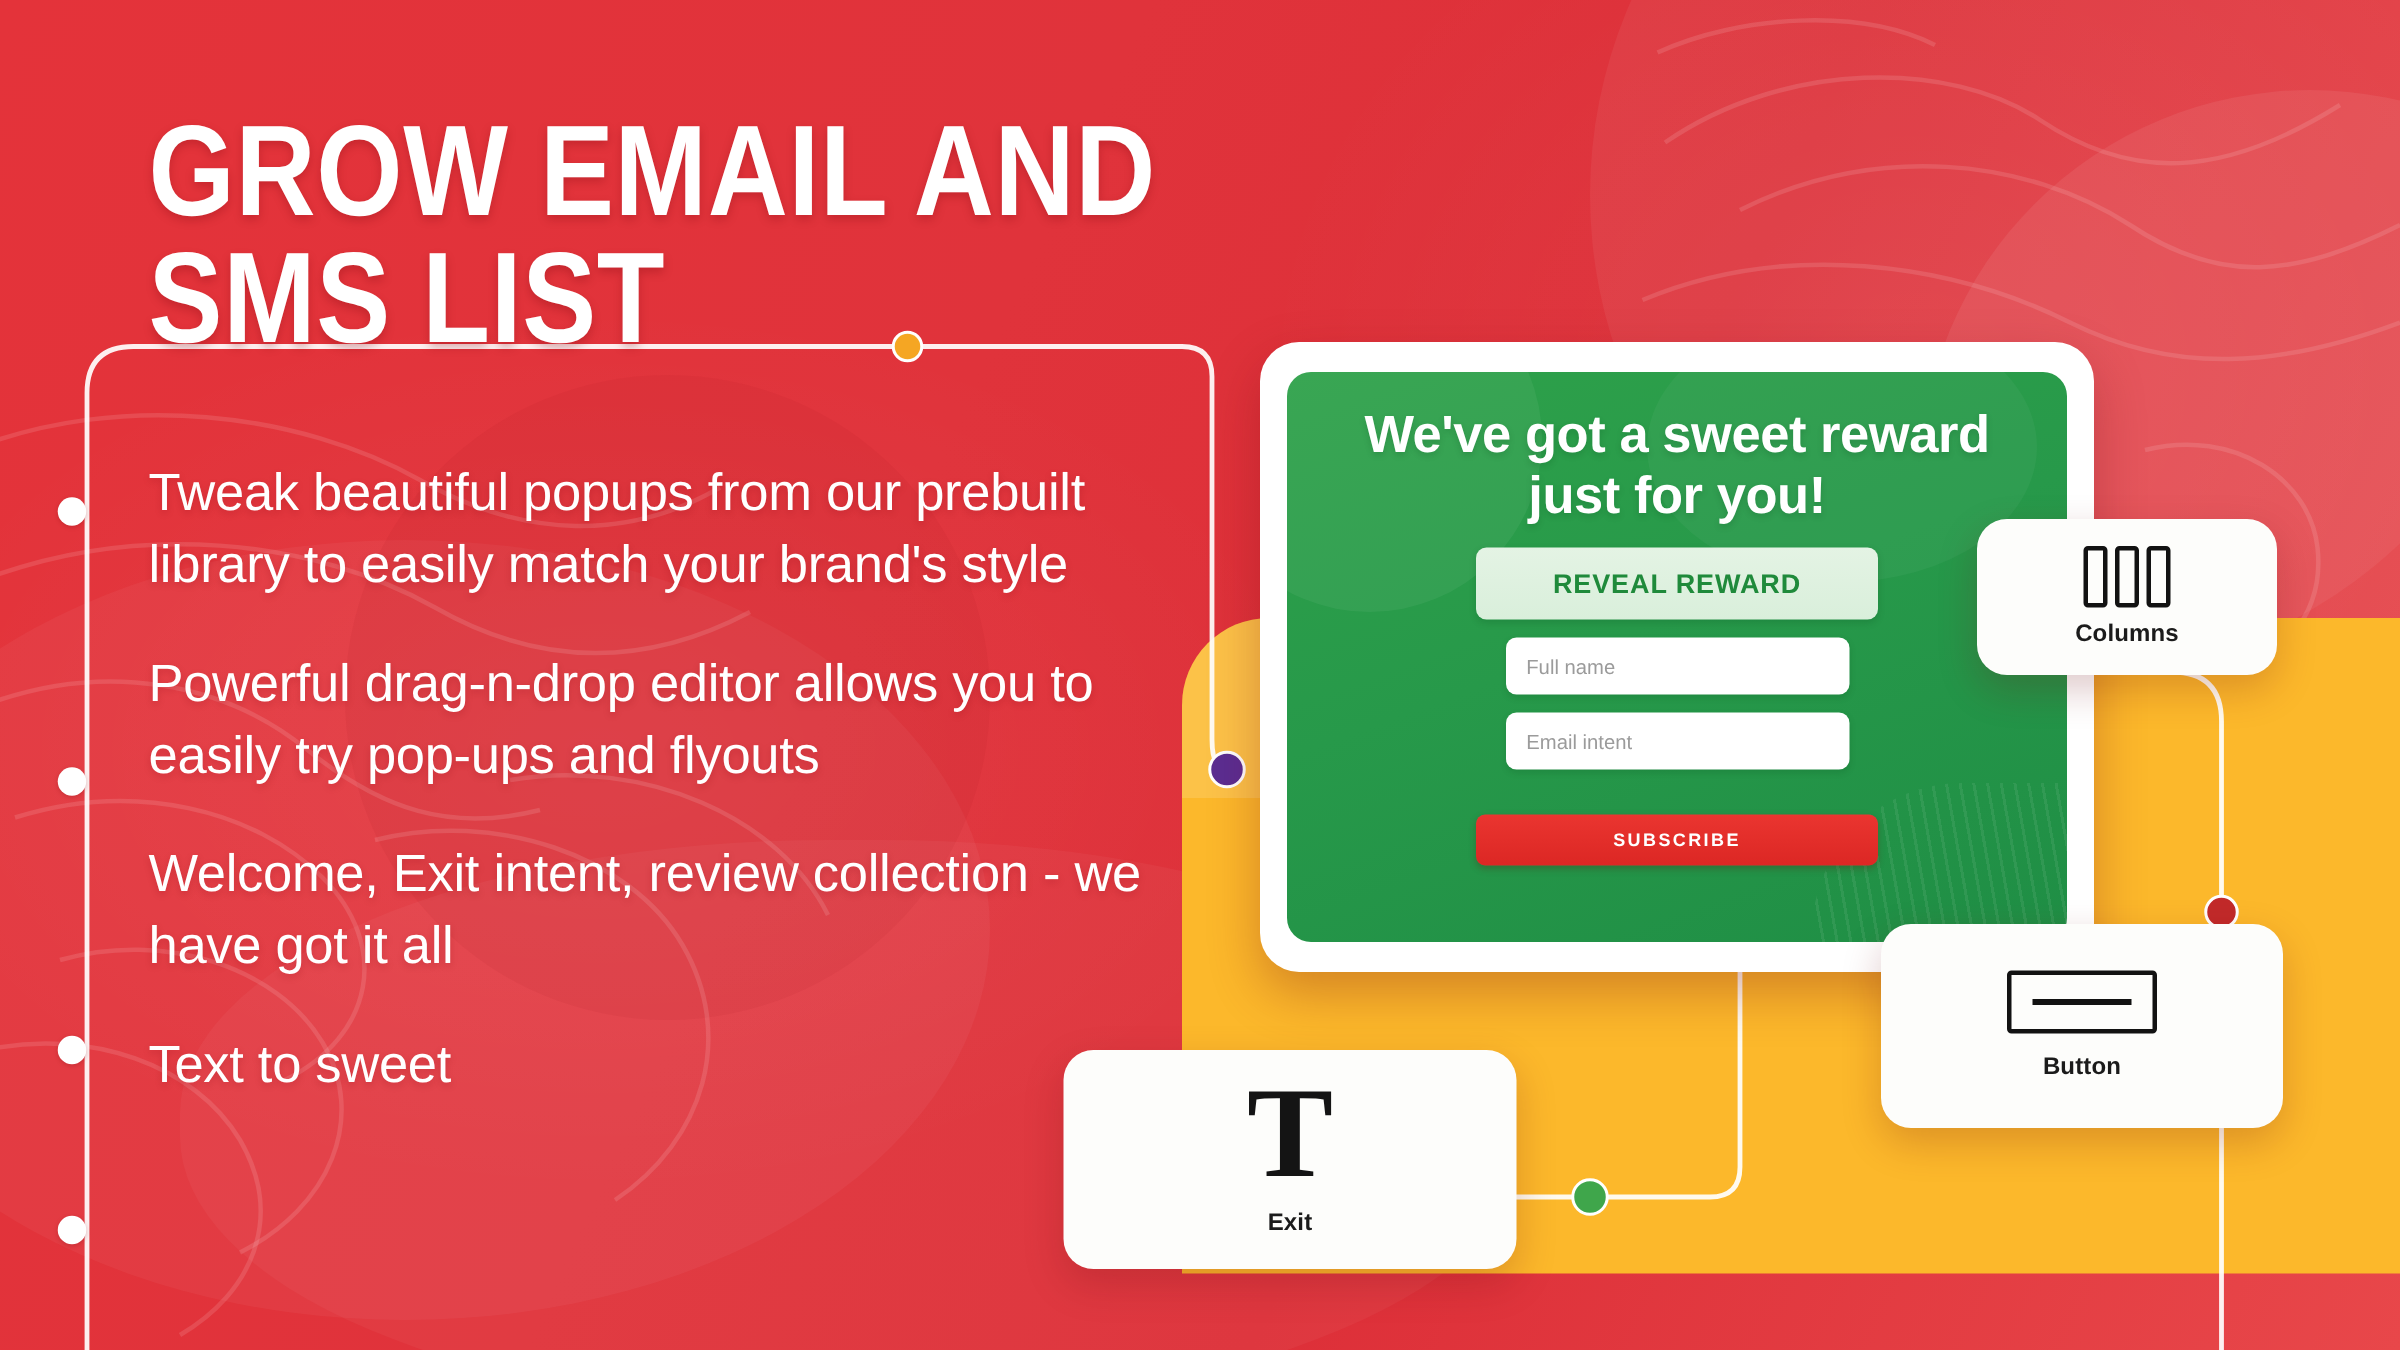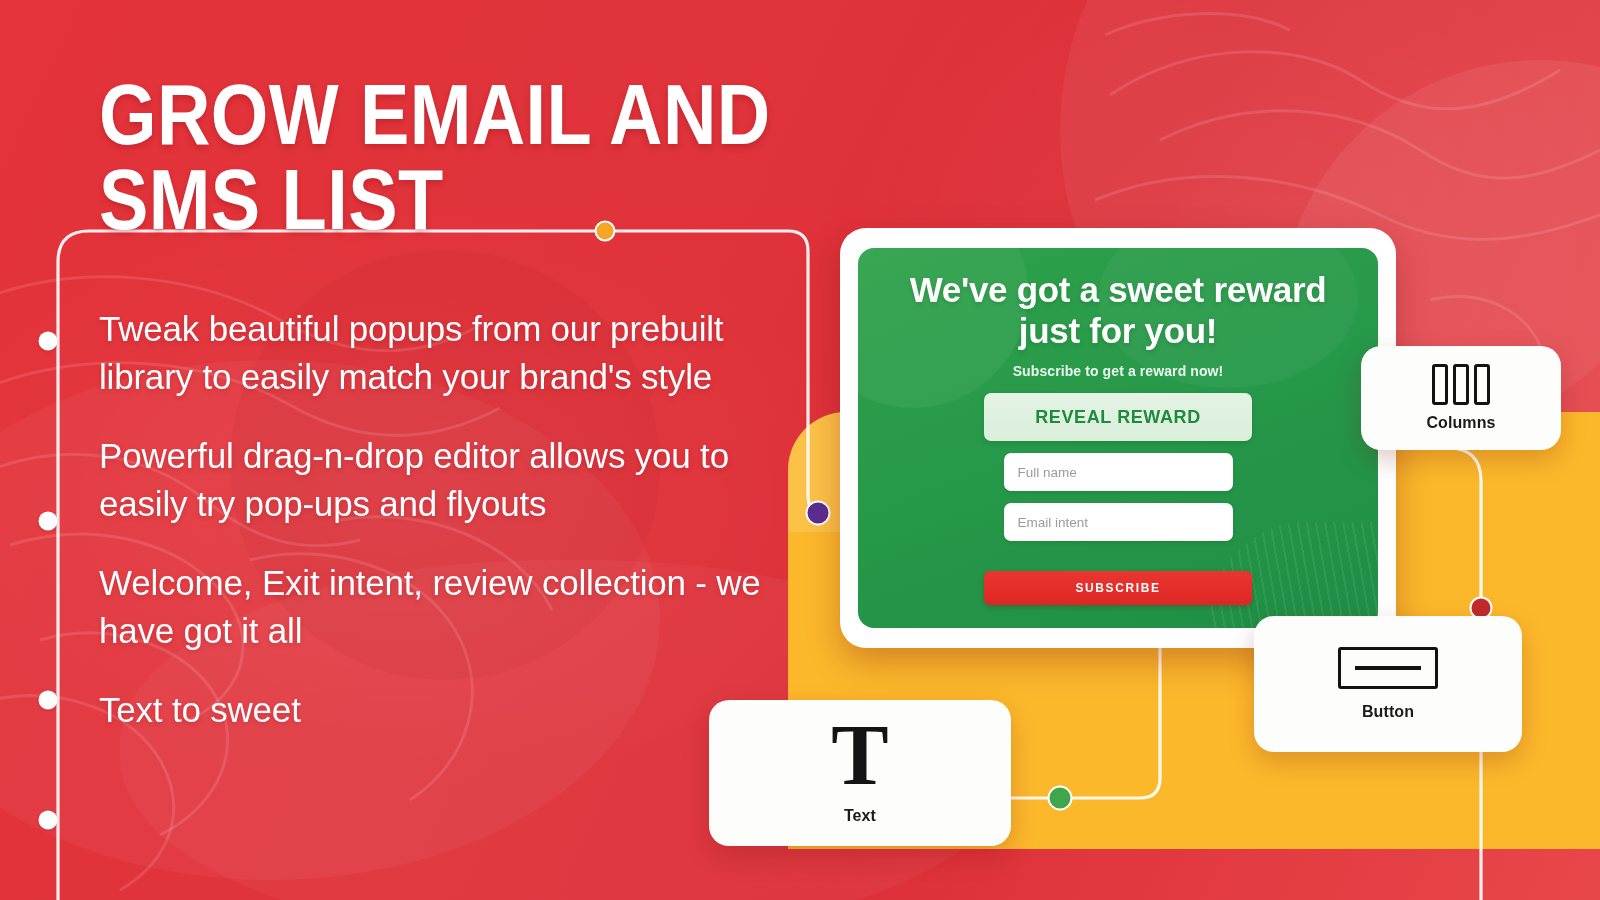--- a/index.html
+++ b/index.html
@@ -196,21 +196,21 @@
     display:flex; flex-direction:column;
     align-items:center; justify-content:center;
   }
   .widget-label {
     font-weight:700;
     font-size:16px;
     color:#1b1b1b;
     letter-spacing:0.1px;
   }
 
-  #card-columns { left:1318px; top:346px; width:200px; height:104px;margin-left:43px; }
+  #card-columns { left:1318px; top:346px; width:200px; height:104px; }
   #card-columns .widget-icon { display:flex; gap:5px; margin-bottom:9px; }
   #card-columns .col-bar {
     width:16px; height:41px;
     border:3.2px solid #121212;
     border-radius:3px;
   }
 
   #card-button { left:1254px; top:616px; width:268px; height:136px; }
   #card-button .btn-glyph {
     width:100px; height:42px;
@@ -307,21 +307,20 @@
     <div class="bullet">Text to sweet</div>
   </div>
 
   <div id="tablet">
     <div id="popup-card">
       <div class="glow"></div>
       <div class="glow2"></div>
       <div class="grass"></div>
 
       <div class="pop-title">We've got a sweet reward just for you!</div>
-      <div class="pop-sub">Subscribe to get a reward now!</div>
 
       <div class="pop-reveal">REVEAL REWARD</div>
 
       <div class="pop-field">Full name</div>
       <div class="pop-field">Email intent</div>
 
       <div class="pop-submit">SUBSCRIBE</div>
     </div>
   </div>
 
@@ -336,16 +335,16 @@
 
   <div id="card-button" class="widget-card">
     <div class="btn-glyph">
       <div class="inner-line"></div>
     </div>
     <div class="widget-label">Button</div>
   </div>
 
   <div id="card-text" class="widget-card">
     <div class="t-glyph">T</div>
-    <div class="widget-label">Text</div>
+    <div class="widget-label">Exit</div>
   </div>
 
 </div>
 
 </body></html>

